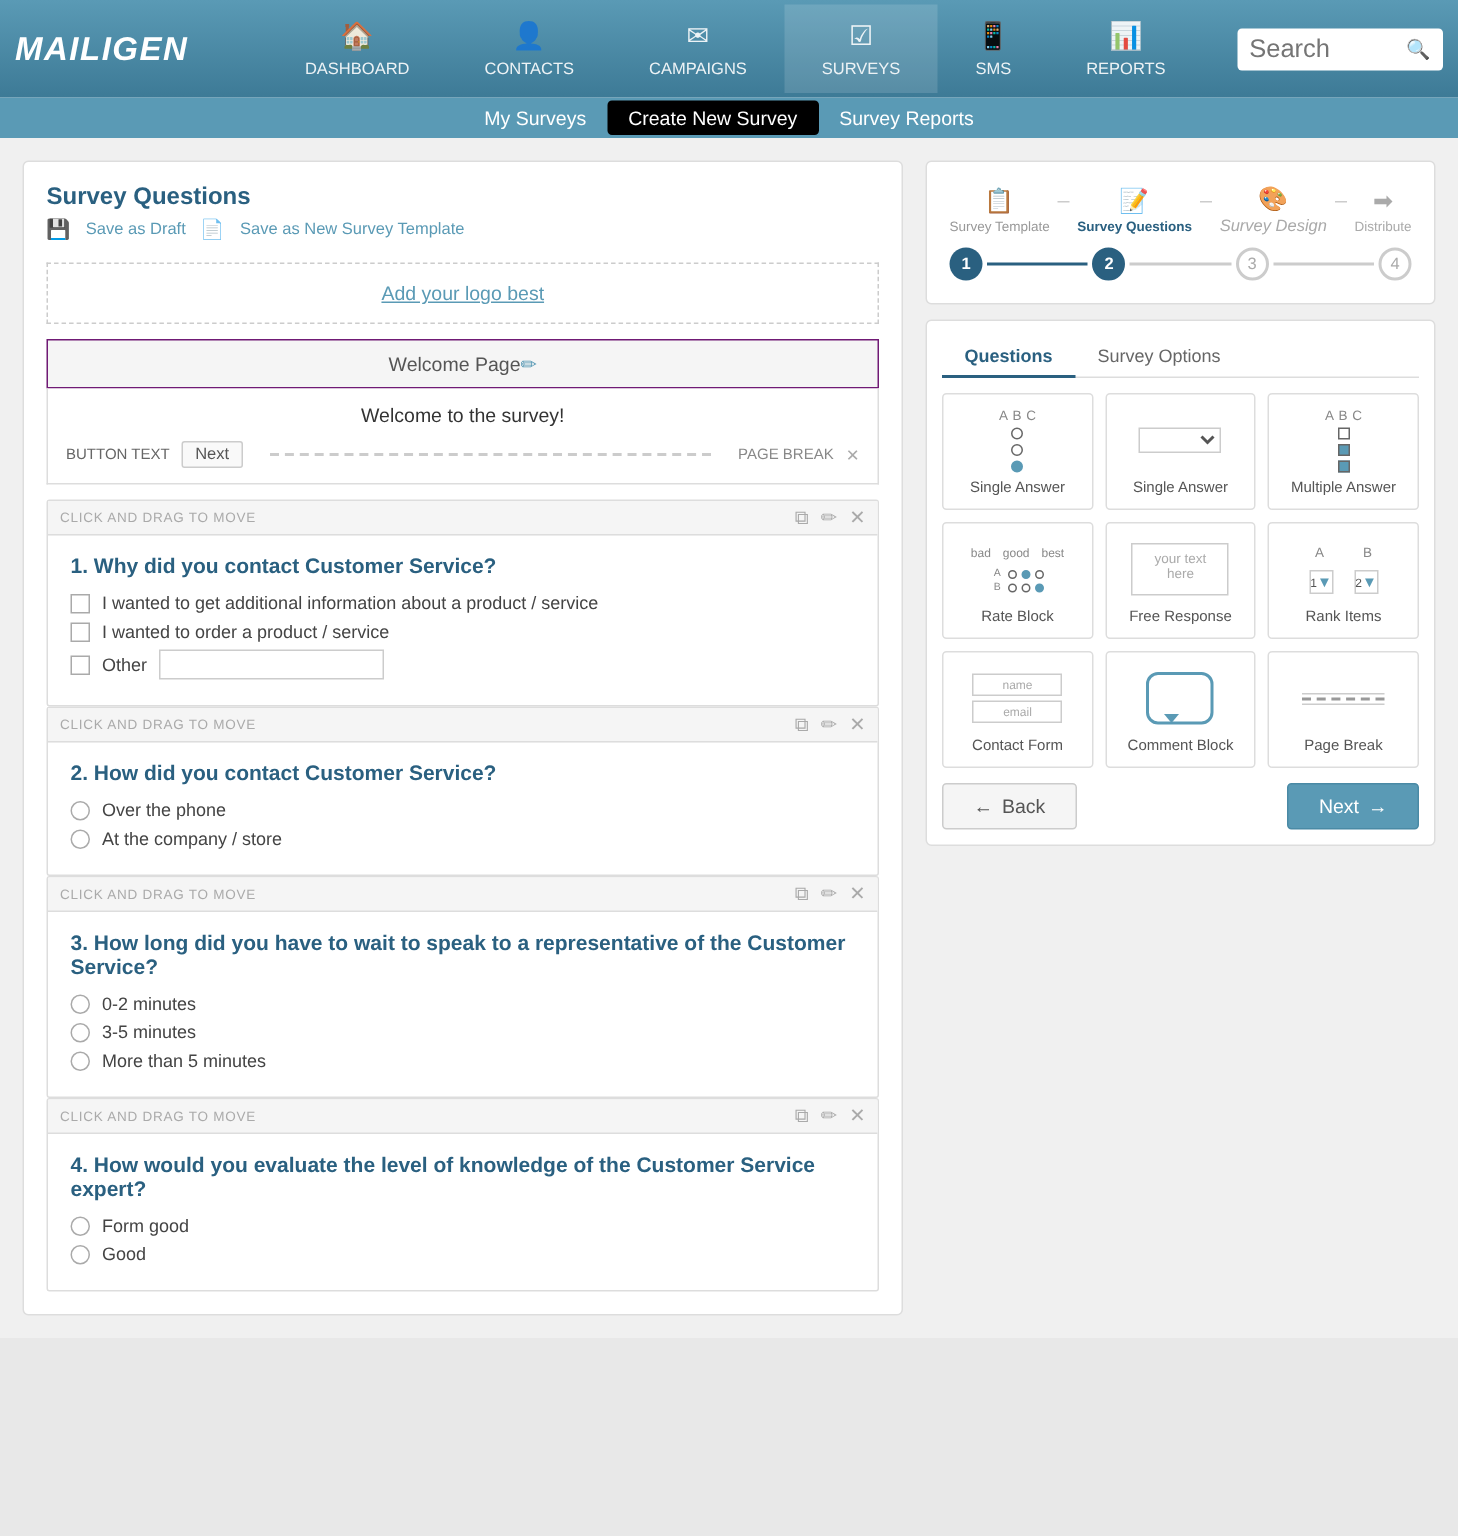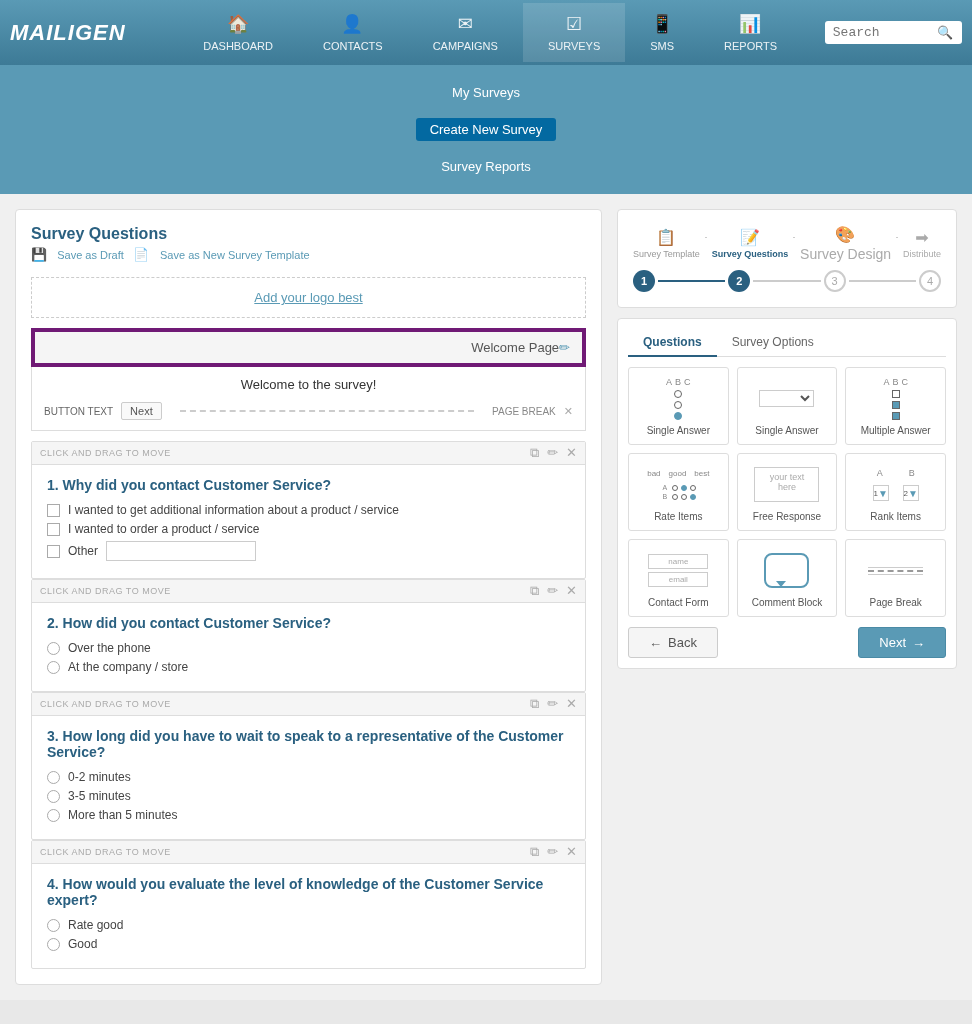--- a/index.html
+++ b/index.html
@@ -6,44 +6,44 @@
     body { font-family: Arial, sans-serif; font-size: 13px; background: #e8e8e8; width: 972px; }
 
     
     .top-nav { background: linear-gradient(180deg, #5a9ab5 0%, #3d7a96 100%); display: flex; align-items: center; padding: 0 10px; height: 65px; }
     .logo { color: white; font-size: 22px; font-weight: bold; font-style: italic; margin-right: 30px; letter-spacing: 1px; }
     .nav-items { display: flex; flex: 1; justify-content: center; gap: 0; }
     .nav-item { color: white; text-align: center; padding: 10px 25px; cursor: pointer; font-size: 11px; text-transform: uppercase; display: flex; flex-direction: column; align-items: center; gap: 5px; opacity: 0.9; }
     .nav-item.active { background: rgba(255,255,255,0.15); }
     .nav-icon { font-size: 18px; }
     .search-box { display: flex; align-items: center; background: white; border-radius: 3px; padding: 4px 8px; gap: 5px; }
-    .search-box input { border: none; outline: none; font-size: 13px; width: 100px; font-family: Liberation Mono, monospace; }
+    .search-box input { border: none; outline: none; font-size: 17px; width: 100px; }
     .search-icon { color: #5a9ab5; cursor: pointer; }
 
     
-    .sub-nav { background: #5a9ab5; display: flex; justify-content: center; align-items: center; padding: 16px 0; gap: 14px; flex-direction: column; }
+    .sub-nav { background: #5a9ab5; display: flex; justify-content: center; align-items: center; padding: 2px 0; gap: 0; }
     .sub-nav-item { color: white; padding: 4px 14px; font-size: 13px; cursor: pointer; border-radius: 3px; }
-    .sub-nav-item.active { background: #0369a1; border-radius: 3px; }
+    .sub-nav-item.active { background: #000000; border-radius: 3px; }
 
     
     .main-content { background: #f0f0f0; padding: 15px; display: flex; gap: 15px; }
 
     
     .left-panel { background: white; border: 1px solid #ddd; border-radius: 4px; flex: 1; padding: 15px; }
     .panel-title { color: #2a6080; font-size: 16px; font-weight: bold; margin-bottom: 4px; }
     .panel-subtitle { color: #666; font-size: 11px; margin-bottom: 12px; }
     .action-buttons { display: flex; gap: 10px; margin-bottom: 15px; }
     .action-btn { color: #5a9ab5; font-size: 11px; cursor: pointer; display: flex; align-items: center; gap: 4px; }
 
     
     .logo-area { border: 1px dashed #ccc; text-align: center; padding: 12px; margin-bottom: 10px; }
     .logo-area a { color: #5a9ab5; font-size: 13px; }
 
     
-    .section-header { background: #f5f5f5; border: 4px solid #701a75; padding: 8px 12px; display: flex; justify-content: flex-end; align-items: center; margin-bottom: 0; }
+    .section-header { background: #f5f5f5; border: 1px solid #701a75; padding: 8px 12px; display: flex; justify-content: center; align-items: center; margin-bottom: 0; }
     .section-header-text { font-size: 13px; color: #555; }
     .section-body { border: 1px solid #ddd; border-top: none; padding: 10px 12px; margin-bottom: 10px; background: white; text-align: center; }
     .welcome-text { font-size: 13px; color: #333; margin-bottom: 10px; }
     .button-row { display: flex; align-items: center; gap: 8px; font-size: 11px; color: #666; }
     .next-btn-small { border: 1px solid #ccc; padding: 2px 8px; font-size: 11px; color: #555; background: #f9f9f9; border-radius: 2px; }
     .page-break-line { flex: 1; border-top: 2px dashed #ccc; margin: 0 10px; }
     .page-break-label { color: #888; font-size: 10px; text-transform: uppercase; }
     .page-break-x { color: #aaa; cursor: pointer; }
 
     
@@ -256,21 +256,21 @@
         <div class="question-actions">
           <span class="q-action">⧉</span>
           <span class="q-action">✏</span>
           <span class="q-action">✕</span>
         </div>
       </div>
       <div class="question-content">
         <div class="question-title">4. <span>How would you evaluate the level of knowledge of the Customer Service expert?</span></div>
         <div class="question-option">
           <div class="radio-circle"></div>
-          <span>Rate good</span>
+          <span>Form good</span>
         </div>
         <div class="question-option">
           <div class="radio-circle"></div>
           <span>Good</span>
         </div>
       </div>
     </div>
   </div>
 
   <div class="right-panel">
@@ -282,21 +282,21 @@
           <span style="font-size:9px; color:#999;">Survey Template</span>
         </div>
         <div style="flex:1; height:1px; background:#ccc; margin:0 5px; margin-bottom:12px;"></div>
         <div style="display:flex; flex-direction:column; align-items:center; gap:2px;">
           <span style="font-size:16px;">📝</span>
           <span style="font-size:9px; color:#2a6080; font-weight:bold;">Survey Questions</span>
         </div>
         <div style="flex:1; height:1px; background:#ccc; margin:0 5px; margin-bottom:12px;"></div>
         <div style="display:flex; flex-direction:column; align-items:center; gap:2px;">
           <span style="font-size:16px; color:#aaa;">🎨</span>
-          <span style="font-size:14px; color:#aaa;">Survey Design</span>
+          <span style="font-size:11px; color:#aaa;font-style:italic;">Survey Design</span>
         </div>
         <div style="flex:1; height:1px; background:#ccc; margin:0 5px; margin-bottom:12px;"></div>
         <div style="display:flex; flex-direction:column; align-items:center; gap:2px;">
           <span style="font-size:16px; color:#aaa;">➡</span>
           <span style="font-size:9px; color:#aaa;">Distribute</span>
         </div>
       </div>
 
       <div style="display:flex; align-items:center; justify-content:space-between;">
         <div style="width:22px; height:22px; border-radius:50%; background:#2a6080; display:flex; align-items:center; justify-content:center; font-size:11px; color:white; font-weight:bold;">1</div>
@@ -385,21 +385,21 @@
                 <div class="rate-radio"></div>
               </div>
               <div class="rate-row">
                 <span class="rate-label">B</span>
                 <div class="rate-radio"></div>
                 <div class="rate-radio"></div>
                 <div class="rate-radio filled"></div>
               </div>
             </div>
           </div>
-          <span>Rate Items</span>
+          <span>Rate Block</span>
         </div>
 
         <div class="q-type-card">
           <div class="q-type-visual">
             <div class="free-text-box">your text here</div>
           </div>
           <span>Free Response</span>
         </div>
 
         <div class="q-type-card">

